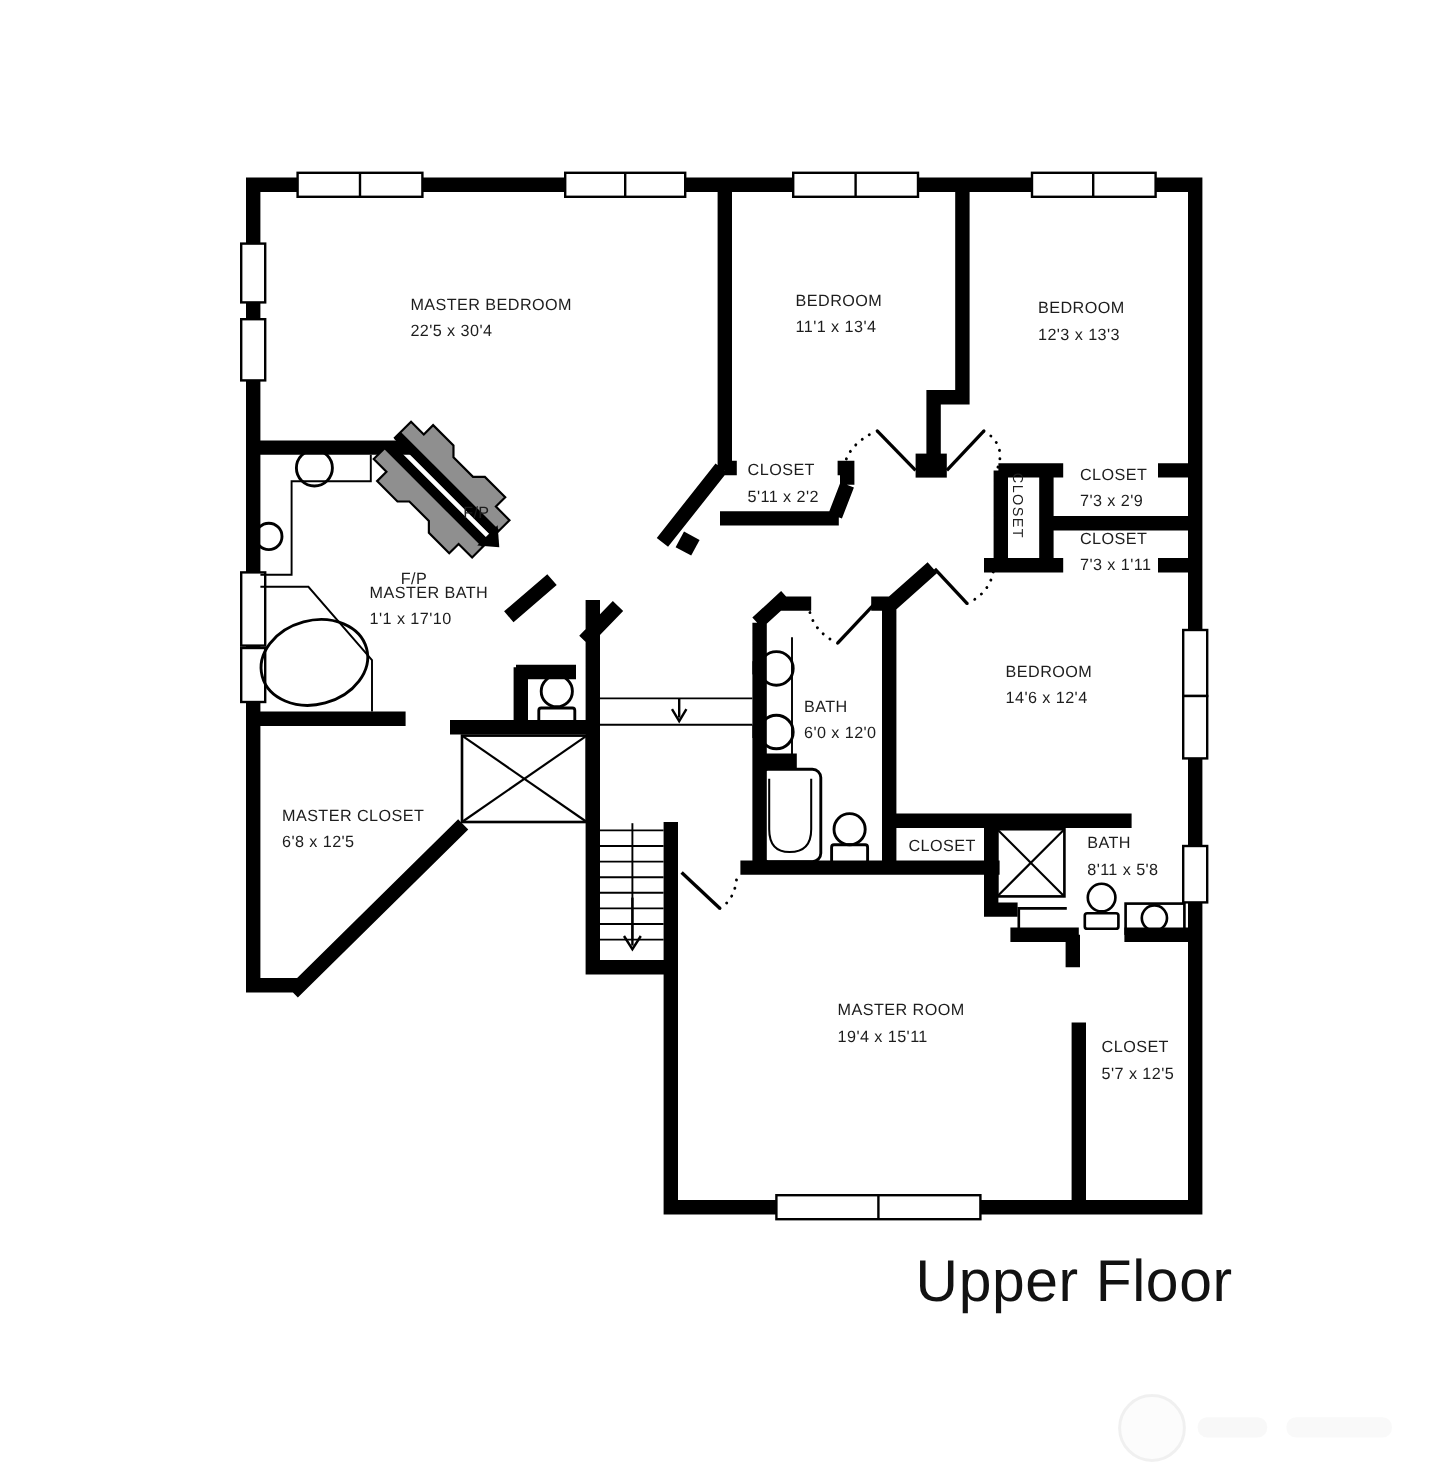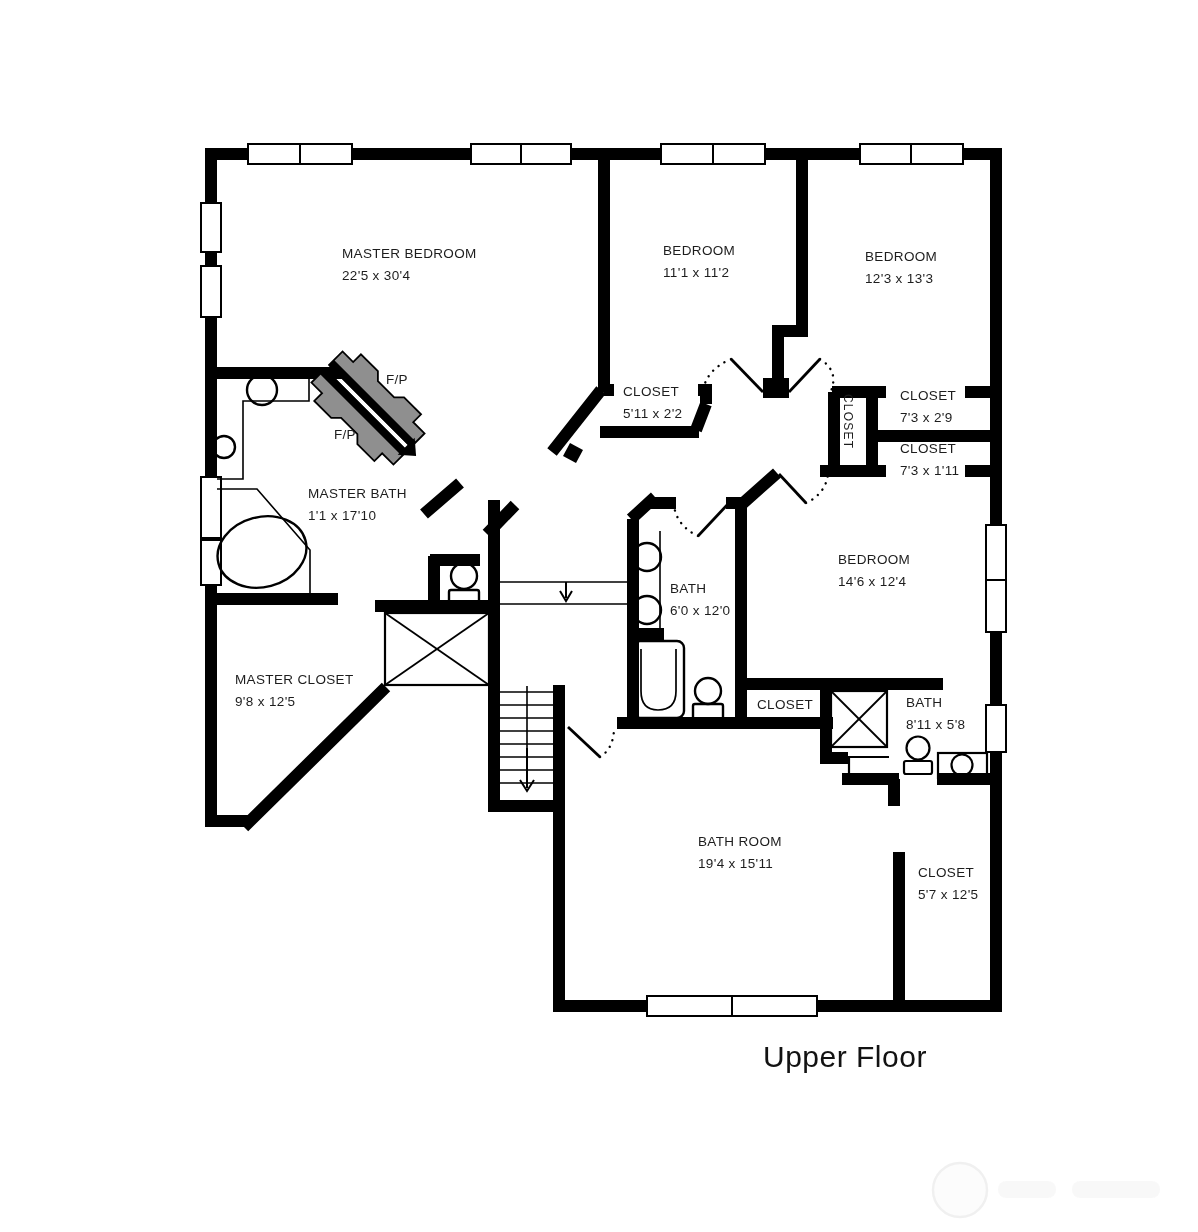--- a/index.html
+++ b/index.html
@@ -2,22 +2,22 @@
 <html><head>
 <meta charset="utf-8">
 <style>
   html,body{margin:0;padding:0;background:#fff;}
   .plan{position:relative;width:1198px;height:1232px;background:#ffffff;overflow:hidden;
         font-family:"Liberation Sans",sans-serif;}
   .plan svg{position:absolute;left:0;top:0;}
   .lbl{position:absolute;font-size:13.5px;letter-spacing:.35px;color:#1d1d1d;line-height:22px;white-space:nowrap;}
   .lbl span{display:block;}
   .vlbl{position:absolute;font-size:12px;letter-spacing:1.2px;color:#1d1d1d;writing-mode:vertical-rl;white-space:nowrap;}
-  .fp{position:absolute;font-size:13.5px;color:#1d1d1d;letter-spacing:.3px;}
-  .title{position:absolute;left:763px;top:1040px;font-size:30px;color:#121212;letter-spacing:.5px;}
+  .fp{position:absolute;font-size:13.5px;color:#1d1d1d;letter-spacing:.3px;margin-top:48px;}
+  .title{position:absolute;left:763px;top:1040px;font-size:49px;color:#121212;letter-spacing:.5px;}
 </style>
 </head>
 <body>
 
 <div class="plan">
 
   <svg width="1198" height="1232" viewBox="0 0 1198 1232">
 
     <g fill="none" stroke="#000" stroke-width="12" stroke-linecap="butt">
       <path d="
@@ -240,21 +240,21 @@
       <rect x="1072" y="1181" width="88" height="17" rx="8" fill="#f6f6f6"></rect>
     </g>
   </svg>
 
   <div class="lbl" style="left:342px;top:243px">
     <span>MASTER BEDROOM</span>
       <span>22'5 x 30'4</span>
   </div>
   <div class="lbl" style="left:663px;top:240px">
     <span>BEDROOM</span>
-      <span>11'1 x 11'2</span>
+      <span>11'1 x 13'4</span>
   </div>
   <div class="lbl" style="left:865px;top:246px">
     <span>BEDROOM</span>
       <span>12'3 x 13'3</span>
   </div>
   <div class="lbl" style="left:623px;top:381px">
     <span>CLOSET</span>
       <span>5'11 x 2'2</span>
   </div>
   <div class="lbl" style="left:900px;top:385px">
@@ -275,31 +275,31 @@
   <div class="lbl" style="left:670px;top:578px">
     <span>BATH</span>
       <span>6'0 x 12'0</span>
   </div>
   <div class="lbl" style="left:838px;top:549px">
     <span>BEDROOM</span>
       <span>14'6 x 12'4</span>
   </div>
   <div class="lbl" style="left:235px;top:669px">
     <span>MASTER CLOSET</span>
-      <span>9'8 x 12'5</span>
+      <span>6'8 x 12'5</span>
   </div>
   <div class="lbl" style="left:757px;top:694px">
     <span>CLOSET</span>
   </div>
   <div class="lbl" style="left:906px;top:692px">
     <span>BATH</span>
       <span>8'11 x 5'8</span>
   </div>
   <div class="lbl" style="left:698px;top:831px">
-    <span>BATH ROOM</span>
+    <span>MASTER ROOM</span>
       <span>19'4 x 15'11</span>
   </div>
   <div class="lbl" style="left:918px;top:862px">
     <span>CLOSET</span>
       <span>5'7 x 12'5</span>
   </div>
 
   <div class="fp" style="left:386px;top:372px">F/P</div>
   <div class="fp" style="left:334px;top:427px">F/P</div>
 

